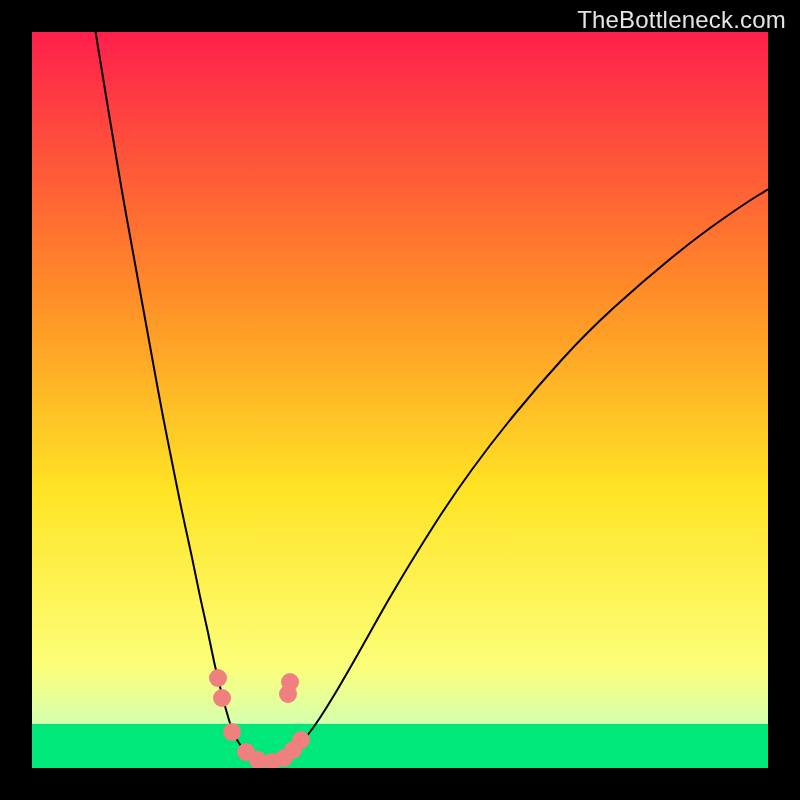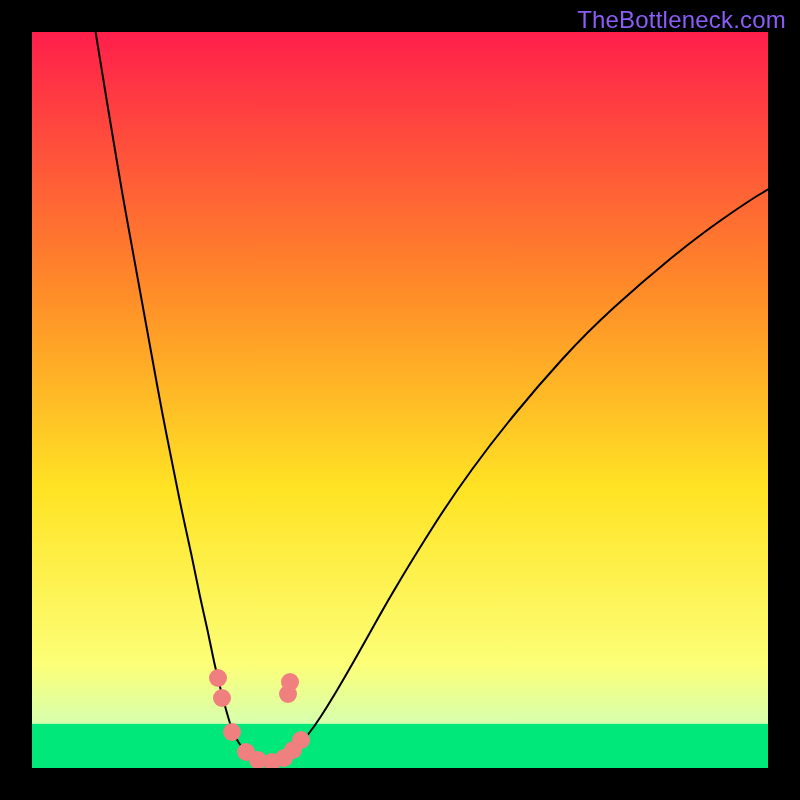--- a/index.html
+++ b/index.html
@@ -24,21 +24,21 @@
     left: 32px;
     top: 32px;
     width: 736px;
     height: 736px;
     overflow: hidden;
   }
   .watermark {
     position: absolute;
     top: 6px;
     right: 14px;
-    color: #8b5cf6;
+    color: #e5e5e5;
     font-size: 24px;
     font-weight: 500;
     letter-spacing: 0.2px;
   }
   svg {
     display: block;
   }
 </style>
 </head>
 <body>

